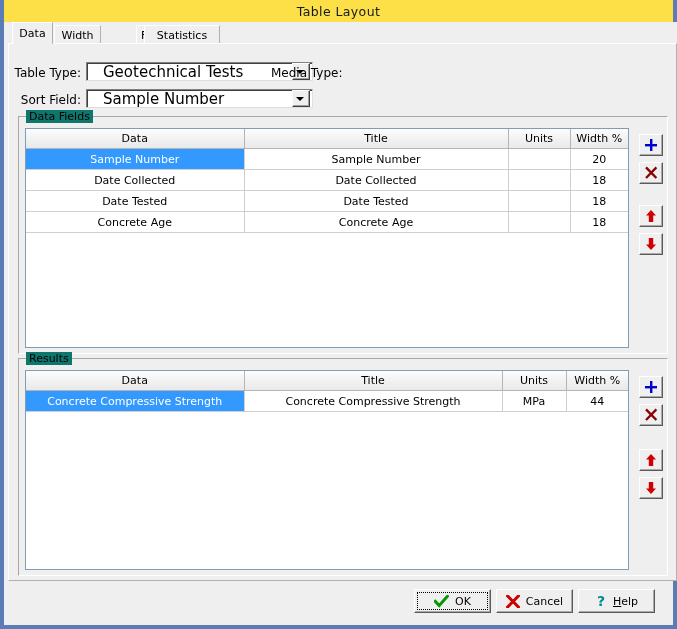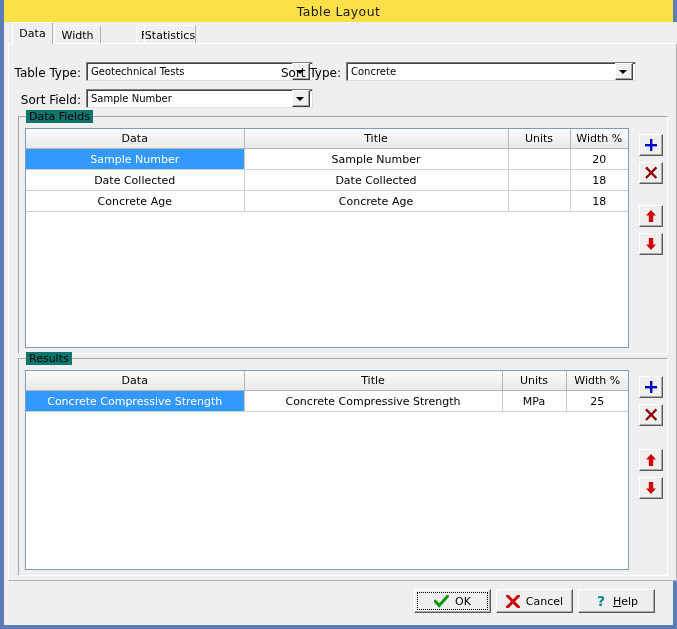--- a/index.html
+++ b/index.html
@@ -103,22 +103,22 @@
     border: 1px solid #808080;
     border-right-color: #dfdfdf;
     border-bottom-color: #dfdfdf;
     box-shadow: inset 1px 1px 0 #404040;
     display: flex;
     align-items: center;
     cursor: default;
   }
   .combo .combo-value {
     flex: 1 1 auto;
-    padding-left: 4px;
-    font-size: 10px;
+    padding-left: 16px;
+    font-size: 15px;
     color: #000;
     white-space: nowrap;
     overflow: hidden;
   }
   .combo .combo-arrow {
     width: 16px;
     height: 15px;
     margin-right: 2px;
     flex: 0 0 auto;
     background: #efefef;
@@ -256,38 +256,34 @@
   <div id="tabstrip">
     <div class="tab selected" style="left:4px; top:0px; width:41px; height:22px;">
       <span>Data</span>
     </div>
     <div class="tab" style="left:46px; top:3px; width:47px; height:19px;">
       <span>Width</span>
     </div>
     <div class="tab" style="left:93px; top:3px; width:43px; height:19px;margin-left:35px;">
       <span>Filters</span>
     </div>
-    <div class="tab" style="left:136px; top:3px; width:52px; height:19px;">
+    <div class="tab" style="left:136px; top:3px; width:76px; height:19px;">
       <span>Statistics</span>
     </div>
   </div>
 
   <div id="tabpage">
 
     <div class="field-label" style="left:2px; top:22px; width:70px;">Table Type:</div>
     <div class="combo" style="left:77px; top:18px; width:227px;">
       <span class="combo-value">Geotechnical Tests</span>
       <span class="combo-arrow"></span>
     </div>
 
-    <div class="field-label" style="left:262px; top:22px; width:70px;">Sort Type:</div>
-    <div class="combo" style="left:337px; top:18px; width:290px;">
-      <span class="combo-value">Concrete</span>
-      <span class="combo-arrow"></span>
-    </div>
+    <div class="field-label" style="left:262px; top:22px; width:70px;">Media Type:</div>
 
     <div class="field-label" style="left:2px; top:49px; width:70px;">Sort Field:</div>
     <div class="combo" style="left:77px; top:45px; width:227px;">
       <span class="combo-value">Sample Number</span>
       <span class="combo-arrow"></span>
     </div>
 
     <div class="groupbox" style="left:9px; top:72px; width:650px; height:238px;">
       <span class="gb-title">Data Fields</span>
     </div>
@@ -315,20 +311,26 @@
             <td class="c-units"></td>
             <td class="c-width">20</td>
           </tr>
           <tr>
             <td class="c-data">Date Collected</td>
             <td class="c-title">Date Collected</td>
             <td class="c-units"></td>
             <td class="c-width">18</td>
           </tr>
           <tr>
+            <td class="c-data">Date Tested</td>
+            <td class="c-title">Date Tested</td>
+            <td class="c-units"></td>
+            <td class="c-width">18</td>
+          </tr>
+          <tr>
             <td class="c-data">Concrete Age</td>
             <td class="c-title">Concrete Age</td>
             <td class="c-units"></td>
             <td class="c-width">18</td>
           </tr>
         </tbody>
       </table>
     </div>
 
     <div class="toolbtn" style="left:630px; top:90px;">
@@ -371,21 +373,21 @@
             <th>Title</th>
             <th>Units</th>
             <th>Width %</th>
           </tr>
         </thead>
         <tbody>
           <tr class="selected">
             <td class="c-data">Concrete Compressive Strength</td>
             <td class="c-title">Concrete Compressive Strength</td>
             <td class="c-units">MPa</td>
-            <td class="c-width">25</td>
+            <td class="c-width">44</td>
           </tr>
         </tbody>
       </table>
     </div>
 
     <div class="toolbtn" style="left:630px; top:332px;">
       <svg width="14" height="14" viewBox="0 0 14 14">
         <rect x="6" y="1" width="2.4" height="12" fill="#0000cc"></rect>
         <rect x="1" y="6" width="12" height="2.4" fill="#0000cc"></rect>
       </svg>

